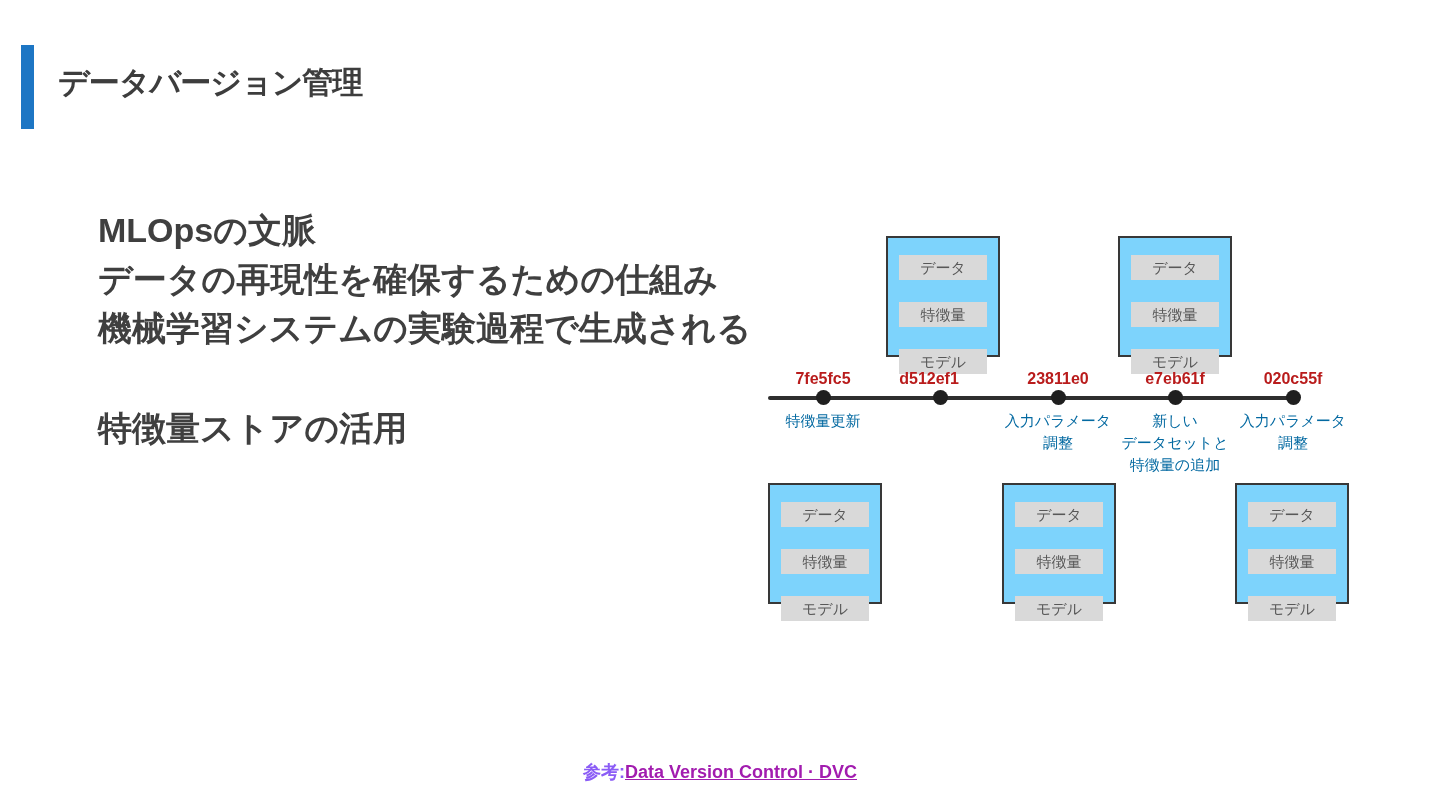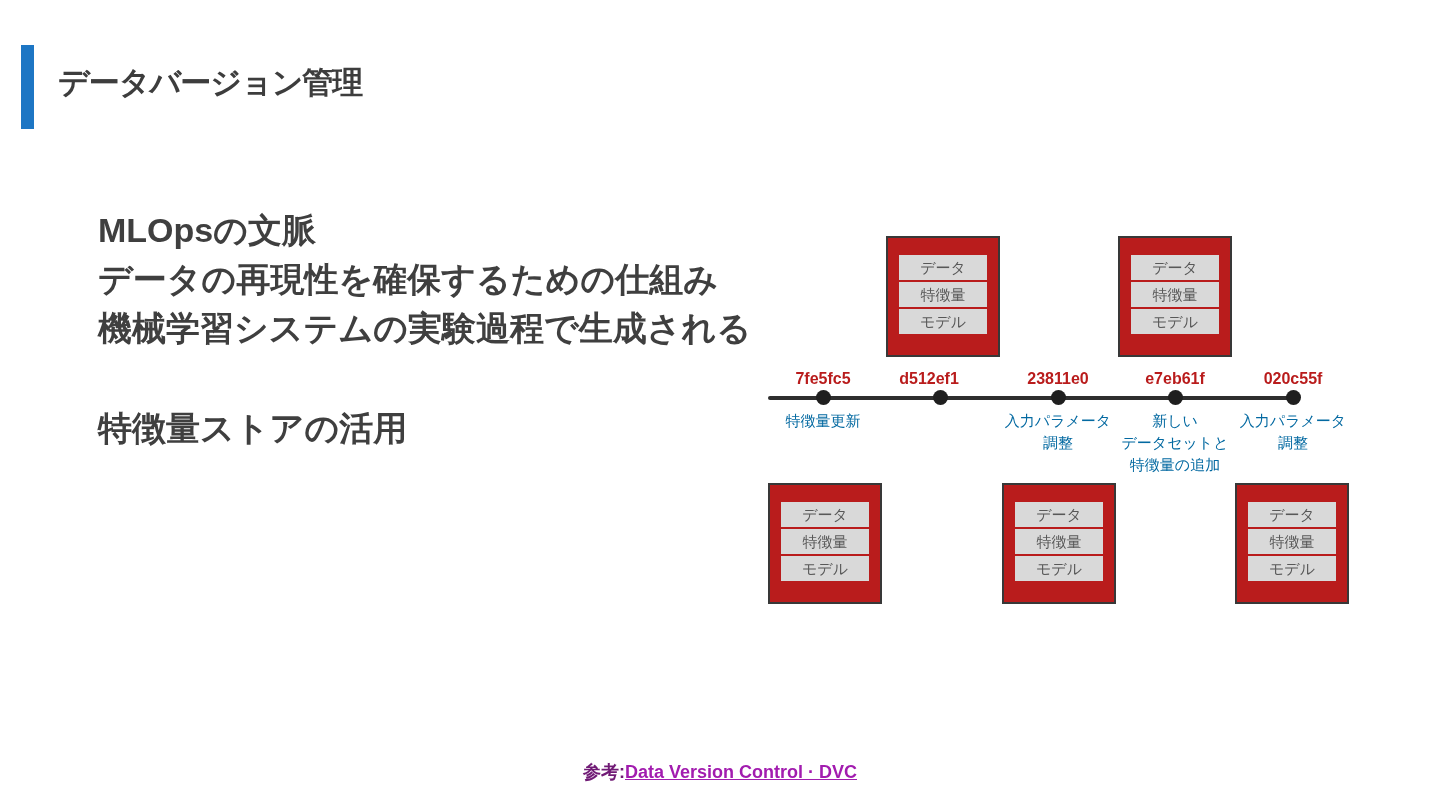--- a/index.html
+++ b/index.html
@@ -78,26 +78,26 @@
     text-align: center;
     font-size: 15px;
     color: #0369a1;
     line-height: 22px;
     white-space: pre-line;
   }
   .artifact-box {
     position: absolute;
     width: 114px; height: 121px;
     border: 2.5px solid #383838;
-    background: #b91c1c;
+    background: #7dd3fc;
     display: flex;
     flex-direction: column;
     align-items: center;
     padding-top: 17px;
-    gap: 2px;
+    gap: 22px;
   }
   .artifact-box.row-top { top: 6px; }
   .artifact-box.row-bottom { top: 253px; }
   .artifact-chip {
     width: 88px; height: 25px;
     background: #d9d9d9;
     color: #585858;
     font-size: 15px;
     line-height: 25px;
     text-align: center;
@@ -106,21 +106,21 @@
 
   
   .footer {
     position: absolute;
     left: 0; top: 760px;
     width: 1440px;
     text-align: center;
     font-size: 18px;
     font-weight: bold;
   }
-  .footer .ref-prefix { color: #701a75; margin-right: 0; }
+  .footer .ref-prefix { color: #8b5cf6; margin-right: 0; }
   .footer a.ref-link {
     color: #a21caf;
     text-decoration: underline;
     font-weight: bold;
     cursor: pointer;
   }
 </style>
 </head>
 <body>
 

